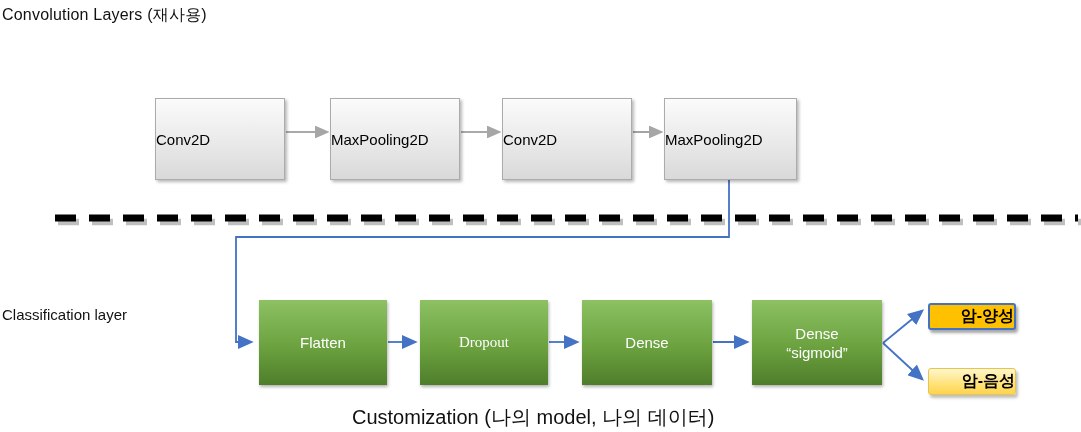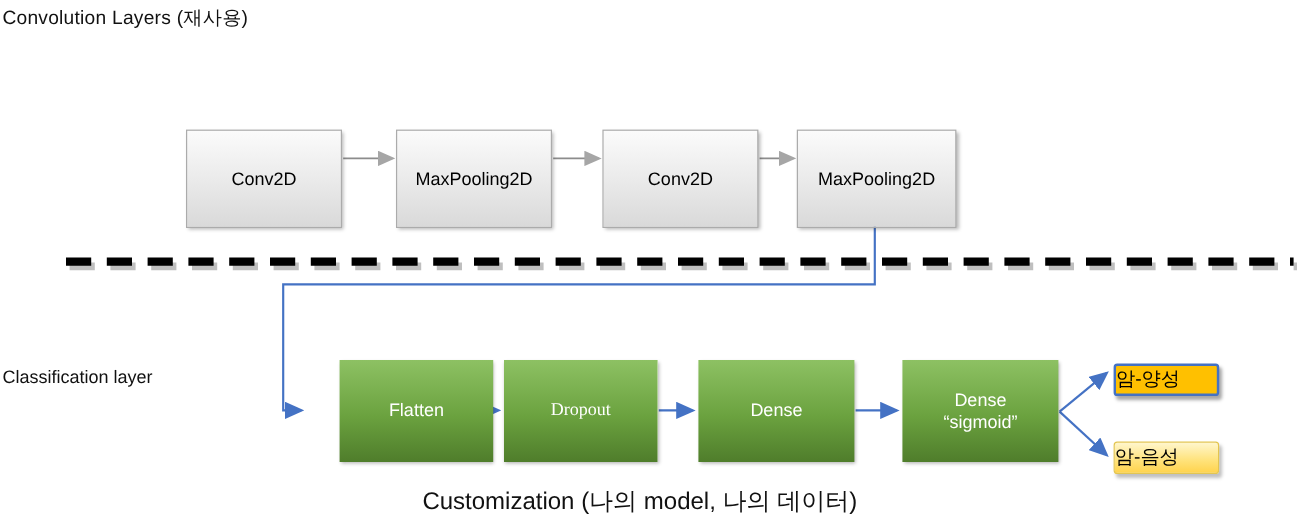--- a/index.html
+++ b/index.html
@@ -5,38 +5,38 @@
   html,body{margin:0;padding:0;background:#ffffff;}
   .canvas{
     position:relative;width:1081px;height:432px;background:#ffffff;overflow:hidden;
     font-family:"Liberation Sans", sans-serif;
   }
   .abs{position:absolute;}
   .title-text{font-size:16px;color:#111;letter-spacing:.2px;}
   .section-text{font-size:15px;color:#111;}
   .caption-text{font-size:20px;color:#111;}
   .gray-box{
-    position:absolute;top:108px;height:82px;box-sizing:border-box;
+    position:absolute;top:98px;height:82px;box-sizing:border-box;
     background:linear-gradient(#fbfbfb,#e9e9e9 55%,#d9d9d9);
     border:1.5px solid #ababab;
     box-shadow:2px 2px 3px rgba(0,0,0,0.28);
-    display:flex;align-items:center;justify-content:center;
+    display:flex;align-items:center;justify-content:flex-start;
     font-size:15px;color:#000;
   }
   .green-box{
     position:absolute;top:300px;height:85px;box-sizing:border-box;
     background:linear-gradient(#8dc163,#6ba23f 55%,#4f7d2b);
     box-shadow:1px 2px 3px rgba(0,0,0,0.3);
     display:flex;flex-direction:column;align-items:center;justify-content:center;
     font-size:15px;color:#ffffff;line-height:19px;text-align:center;
   }
   .out-box{
     position:absolute;left:928px;width:88px;height:27px;box-sizing:border-box;
-    display:flex;align-items:center;justify-content:flex-start;
-    font-size:16px;color:#000;border-radius:3px;
+    display:flex;align-items:center;justify-content:flex-end;
+    font-size:16px;color:#000;border-radius:3px;font-weight:bold;
   }
   .out-pos{
     top:303px;
     background:#ffc000;
     border:2px solid #4472c4;
     box-shadow:2px 3px 3px rgba(0,0,0,0.35);
   }
   .out-neg{
     top:368px;
     background:linear-gradient(#fff6cc,#ffe279 60%,#ffd34d);
@@ -87,21 +87,21 @@
   <div class="gray-box" style="left:330px;width:130px;">
     <span>MaxPooling2D</span>
   </div>
   <div class="gray-box" style="left:502px;width:130px;">
     <span>Conv2D</span>
   </div>
   <div class="gray-box" style="left:664px;width:133px;">
     <span>MaxPooling2D</span>
   </div>
 
-  <div class="green-box" style="left:259px;width:128px;margin-left:24px;">
+  <div class="green-box" style="left:259px;width:128px;">
     <span>Flatten</span>
   </div>
   <div class="green-box" style="left:420px;width:128px;font-family:Liberation Serif, serif;">
     <span>Dropout</span>
   </div>
   <div class="green-box" style="left:582px;width:130px;">
     <span>Dense</span>
   </div>
   <div class="green-box" style="left:752px;width:130px;">
     <span>Dense</span>

